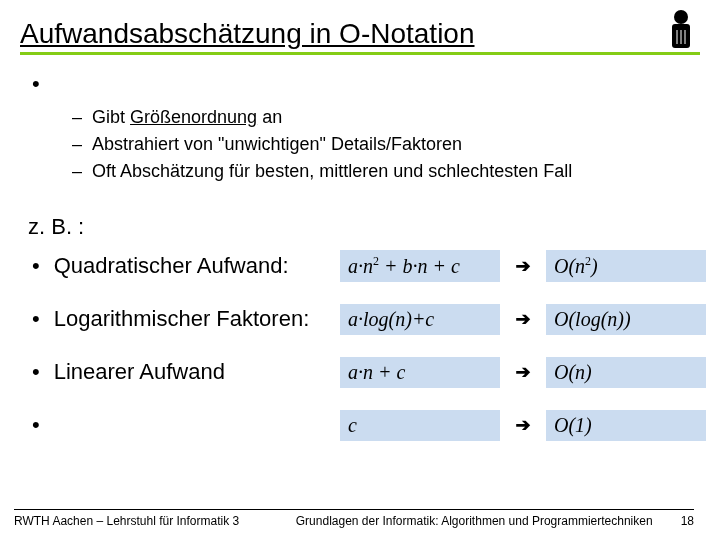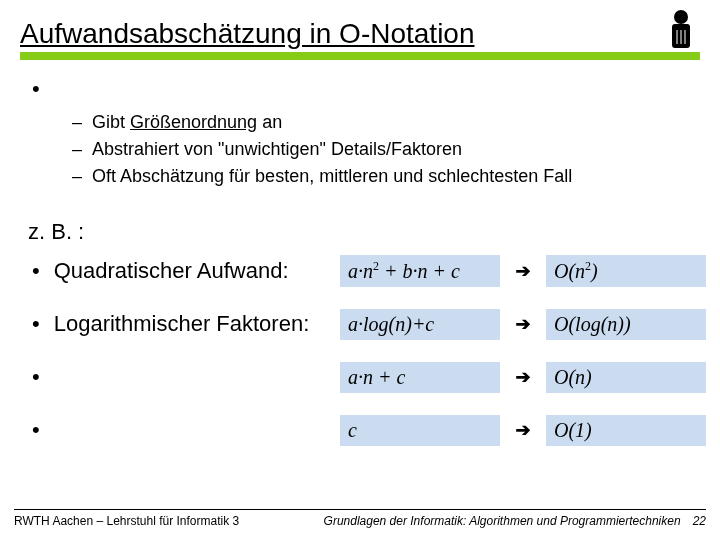--- a/index.html
+++ b/index.html
@@ -7,21 +7,21 @@
     width: 720px;
     height: 540px;
     background: #fff;
     font-family: Arial, Helvetica, sans-serif;
     color: #000;
     position: relative;
     overflow: hidden;
   }
   .title-bar {
     margin: 8px 20px 0 20px;
-    border-bottom: 8px solid #84cc16;
+    border-bottom: 3px solid #84cc16;
     display: flex;
     align-items: flex-end;
     justify-content: space-between;
     padding-bottom: 2px;
   }
   .title {
     font-size: 28px;
     text-decoration: underline;
     font-weight: normal;
   }
@@ -74,30 +74,30 @@
   .arrow {
     font-family: Arial, sans-serif;
     font-size: 18px;
     font-weight: bold;
     text-align: center;
   }
   .footer {
     position: absolute;
     bottom: 12px;
     left: 0;
-    right: 0;
+    right: 12px;
     border-top: 1px solid #000;
     margin: 0 14px;
     padding-top: 4px;
     display: flex;
     justify-content: space-between;
     font-size: 12px;
     align-items: flex-end;
   }
-  .footer .right { display: flex; gap: 12px; font-style: italic; }
+  .footer .right { display: flex; gap: 28px; }
 </style>
 </head>
 <body>
 
 <div class="title-bar">
   <div class="title">Aufwandsabschätzung in O-Notation</div>
   <div class="logo">
     <svg viewBox="0 0 38 42" width="38" height="42">
       <circle cx="19" cy="9" r="7" fill="#000"></circle>
       <rect x="10" y="16" width="18" height="24" rx="3" fill="#000"></rect>
@@ -147,20 +147,21 @@
         <span>Logarithmischer Faktoren:</span>
       </div>
     <div class="formula">a·log(n)+c</div>
     <div class="arrow">➔</div>
     <div class="formula">O(log(n))</div>
   </div>
 
   <div class="row">
     <div class="label">
         <span class="dot">•</span>
+        <span>Linearer Aufwand</span>
       </div>
     <div class="formula">a·n + c</div>
     <div class="arrow">➔</div>
     <div class="formula">O(n)</div>
   </div>
 
   <div class="row">
     <div class="label">
         <span class="dot">•</span>
       </div>
@@ -168,15 +169,15 @@
     <div class="arrow">➔</div>
     <div class="formula">O(1)</div>
   </div>
 
 </div>
 
 <div class="footer">
   <div>RWTH Aachen – Lehrstuhl für Informatik 3</div>
   <div class="right">
     <span>Grundlagen der Informatik: Algorithmen und Programmiertechniken</span>
-    <span>22</span>
+    <span>18</span>
   </div>
 </div>
 
 </body></html>

